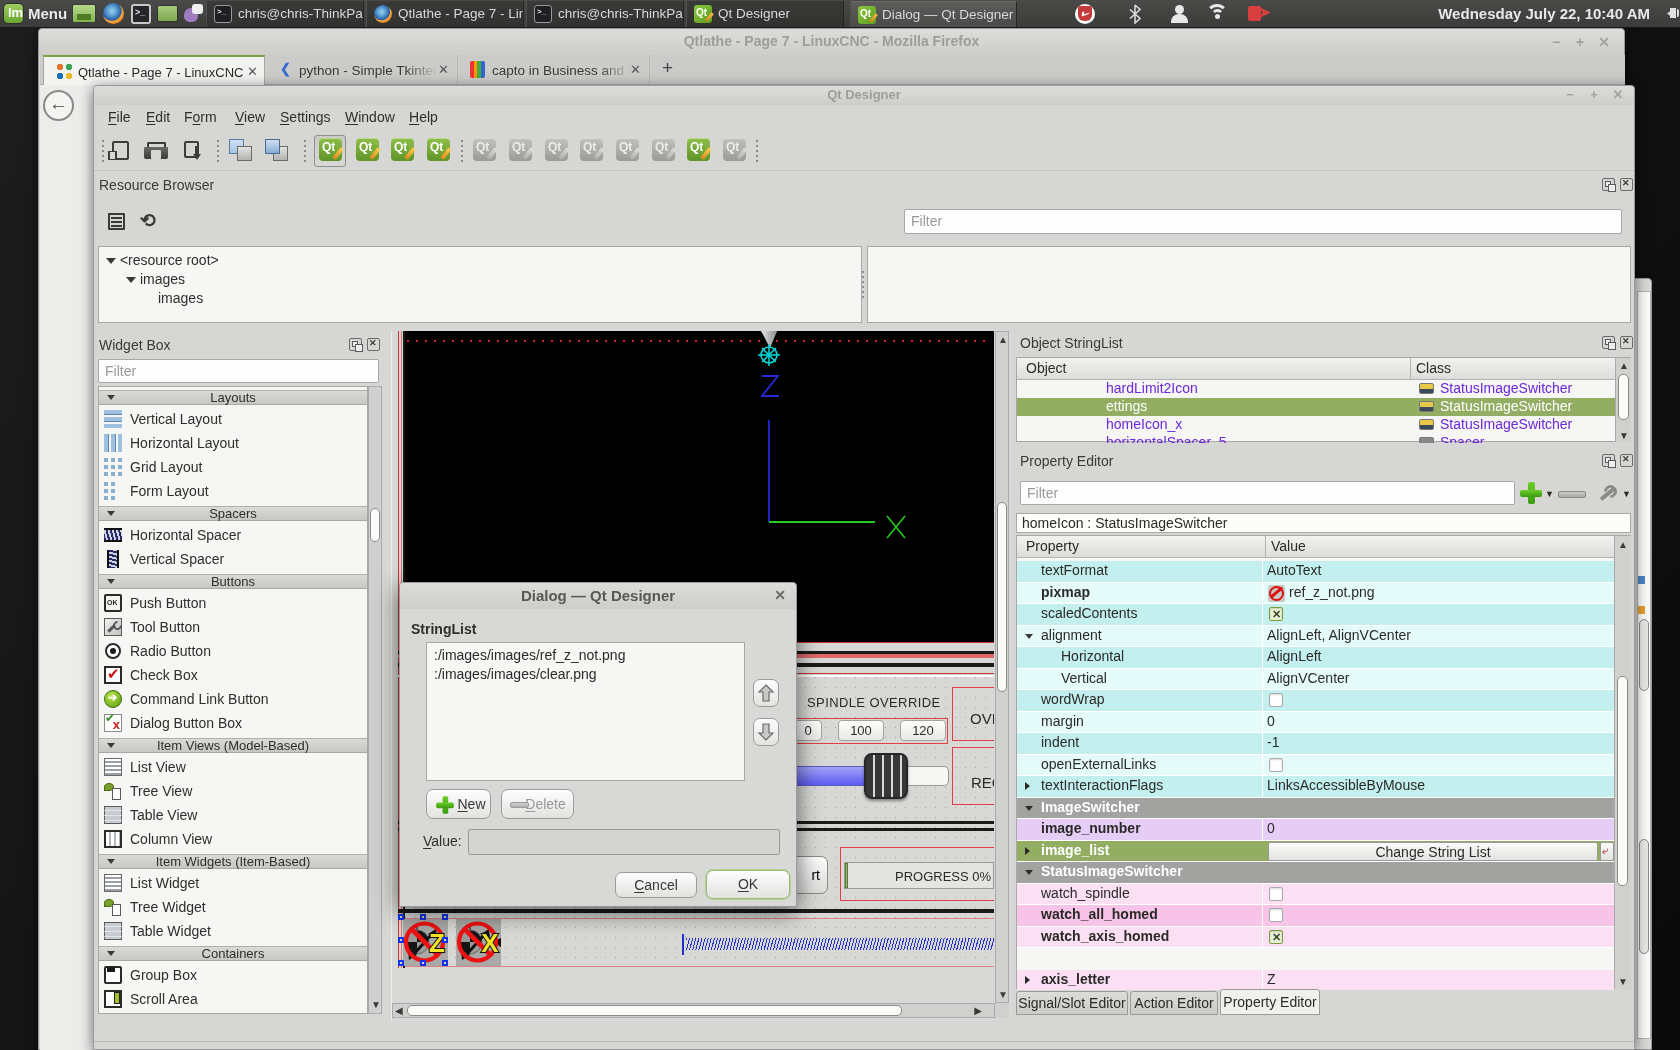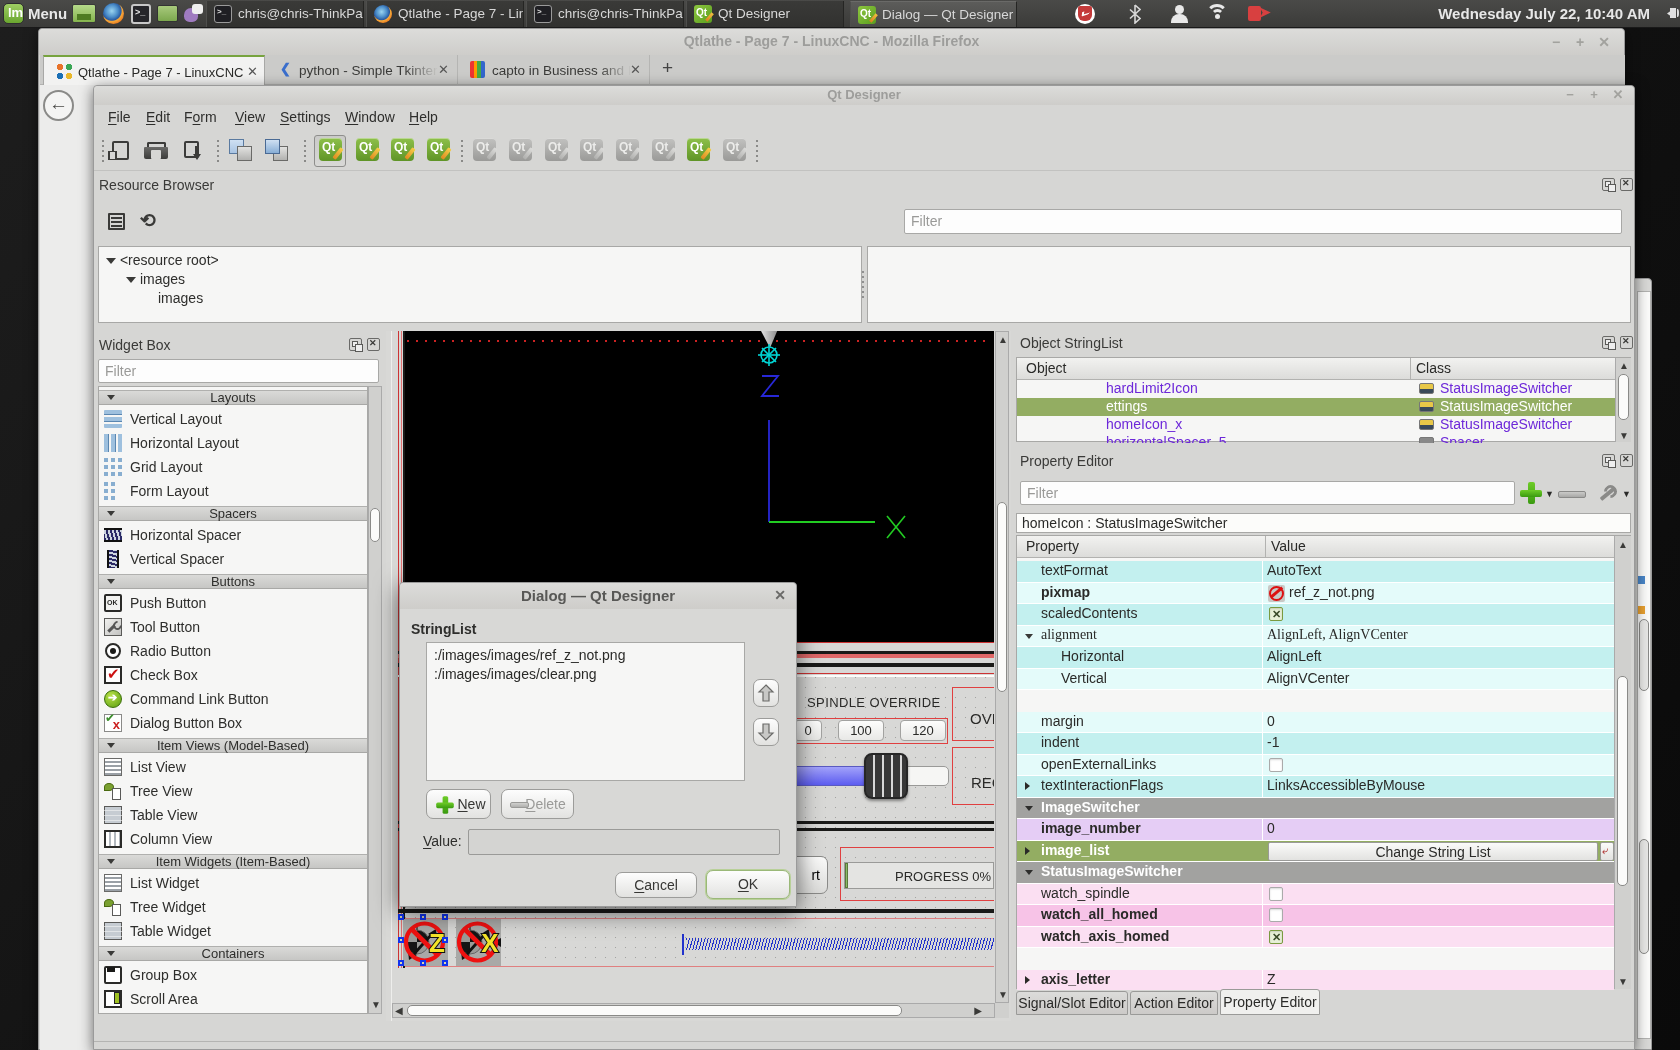--- a/index.html
+++ b/index.html
@@ -416,32 +416,36 @@
           </div>
         <div class="pr c2" style="top:24.5px;">
             <span class="pn b">pixmap</span>
             <span class="pxic"></span>
             <span class="pv" style="left:272px;">ref_z_not.png</span>
           </div>
         <div class="pr c1" style="top:46px;">
             <span class="pn">scaledContents</span>
             <span class="cb ck"></span>
           </div>
-        <div class="pr c2" style="top:67.5px;font-family:Liberation Serif, serif;">
+        <div class="pr c2" style="top:67.5px;">
             <span class="tri-d" style="position:absolute;left:8px;top:8px;border-left-width:4px;border-right-width:4px;border-top-width:5px;"></span>
             <span class="pn">alignment</span>
             <span class="pv">AlignLeft, AlignVCenter</span>
           </div>
         <div class="pr c1" style="top:89px;">
             <span class="pn" style="left:44px;">Horizontal</span>
             <span class="pv">AlignLeft</span>
           </div>
         <div class="pr c2" style="top:110.5px;">
             <span class="pn" style="left:44px;">Vertical</span>
             <span class="pv">AlignVCenter</span>
+          </div>
+        <div class="pr c1" style="top:132px;">
+            <span class="pn">wordWrap</span>
+            <span class="cb"></span>
           </div>
         <div class="pr c2" style="top:153.5px;">
             <span class="pn">margin</span>
             <span class="pv">0</span>
           </div>
         <div class="pr c1" style="top:175px;">
             <span class="pn">indent</span>
             <span class="pv">-1</span>
           </div>
         <div class="pr c2" style="top:196.5px;">

